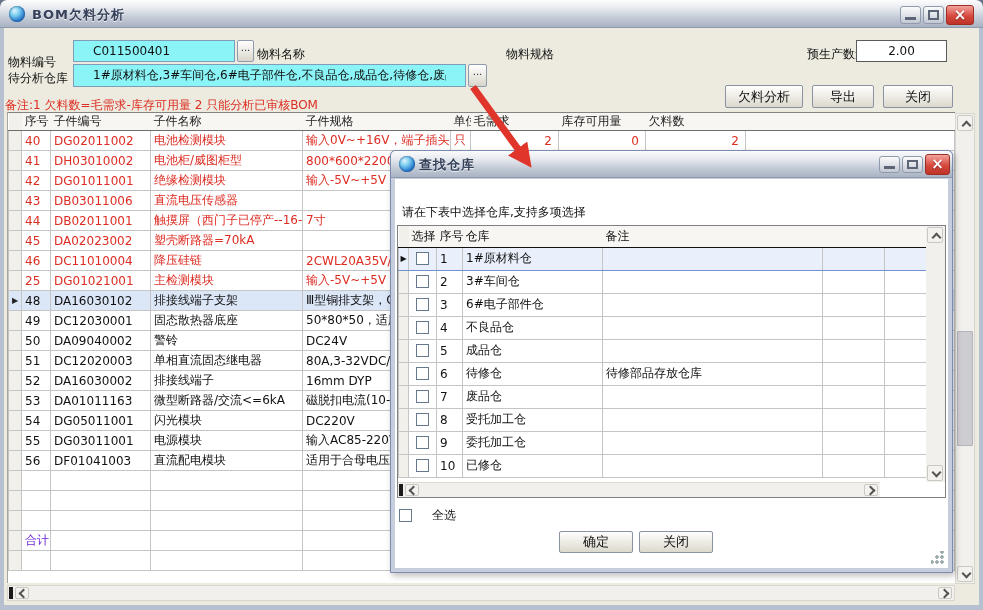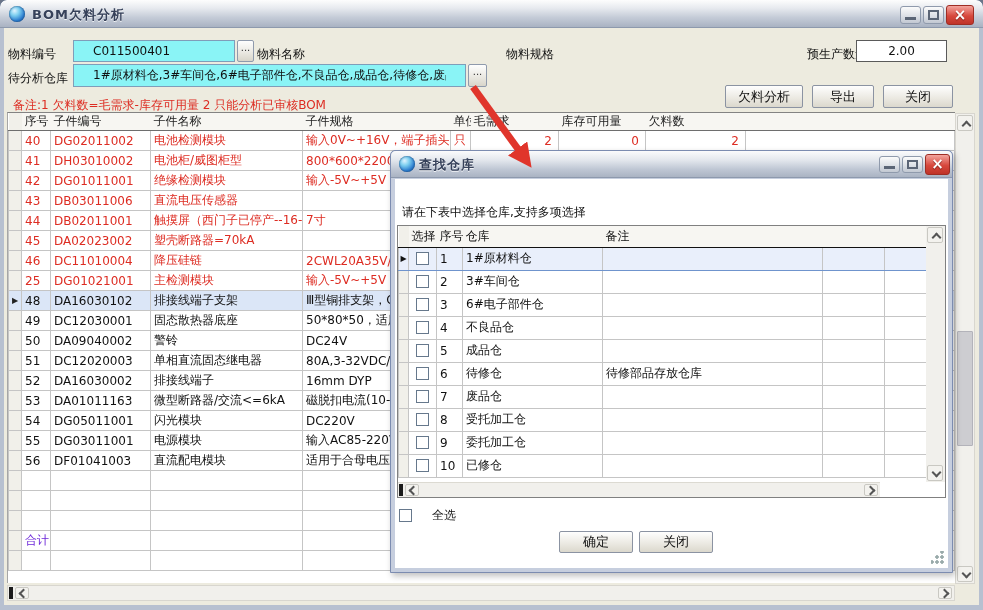--- a/index.html
+++ b/index.html
@@ -94,37 +94,37 @@
         <span class="bar"></span>
       </span>
     <span class="cap-btn" style="left:923px;top:6px;width:21px;height:18px;">
         <span class="box"></span>
       </span>
     <span class="cap-btn cap-close" style="left:946px;top:5px;width:28px;height:20px;"><span>×</span></span>
   </div>
 
   <div class="client"></div>
 
-  <span class="lbl" style="left:8px;top:46px;">物料编号</span>
+  <span class="lbl" style="left:8px;top:54px;">物料编号</span>
   <input class="field" style="left: 73px; top: 40px; width: 162px; height: 22px;" value="C011500401">
   <span class="dots-btn" style="left:237px;top:40px;width:17px;height:22px;">...</span>
   <span class="lbl" style="left:257px;top:46px;">物料名称</span>
   <span class="lbl" style="left:506px;top:46px;">物料规格</span>
   <span class="lbl" style="left:807px;top:46px;">预生产数量</span>
   <input class="field white" style="left: 856px; top: 40px; width: 91px; height: 22px; text-align: center;" value="2.00">
 
   <span class="lbl" style="left:8px;top:70px;">待分析仓库</span>
   <input class="field" style="left: 73px; top: 64px; width: 393px; height: 23px;" value="1#原材料仓,3#车间仓,6#电子部件仓,不良品仓,成品仓,待修仓,废品仓,受托">
   <span class="dots-btn" style="left:468px;top:64px;width:19px;height:23px;">...</span>
 
   <span class="push-btn" style="left:725px;top:85px;width:78px;height:23px;line-height:21px;">欠料分析</span>
   <span class="push-btn" style="left:812px;top:85px;width:62px;height:23px;line-height:21px;">导出</span>
   <span class="push-btn" style="left:883px;top:85px;width:70px;height:23px;line-height:21px;">关闭</span>
 
-  <span class="note" style="left:13px;top:97px;">备注:1 欠料数=毛需求-库存可用量 2 只能分析已审核BOM</span>
+  <span class="note" style="left:5px;top:97px;">备注:1 欠料数=毛需求-库存可用量 2 只能分析已审核BOM</span>
 
   <div class="grid-wrap">
     <table class="grid">
       <colgroup>
         <col style="width:13px">
           <col style="width:29px">
           <col style="width:100px">
           <col style="width:152px">
         <col style="width:148px">
           <col style="width:20px">

